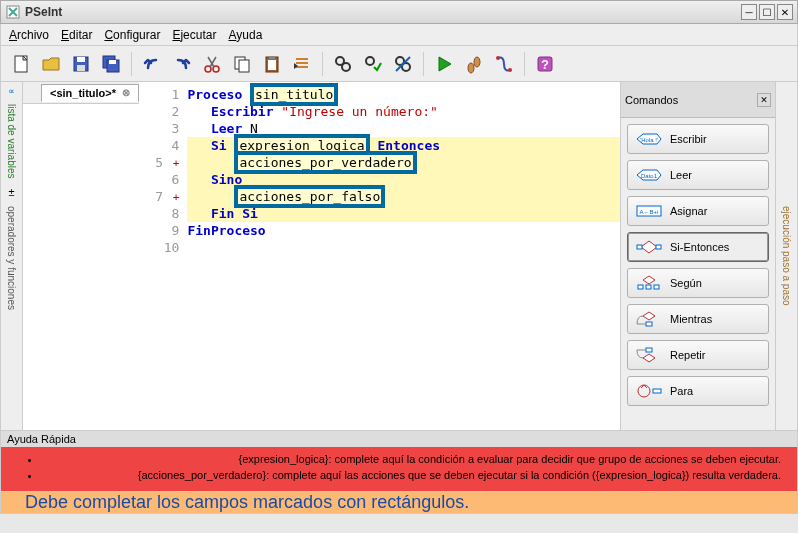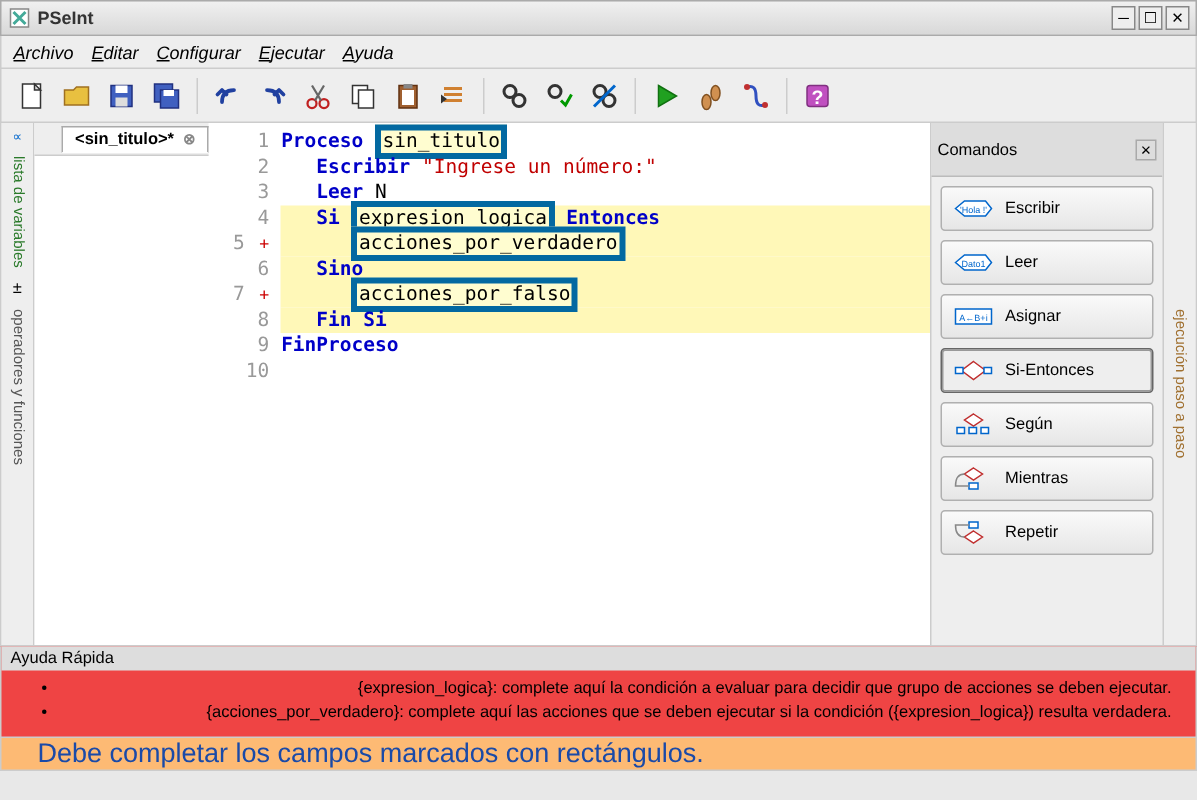--- a/index.html
+++ b/index.html
@@ -2,21 +2,21 @@
 <html><head>
 <meta charset="utf-8">
 <style>
 * { box-sizing: border-box; margin: 0; padding: 0; }
 body { font-family: Arial, sans-serif; font-size: 12px; background: #e8e8e8; width: 798px; height: 533px; overflow: hidden; }
 .titlebar { height: 24px; background: linear-gradient(#f0f0f0,#d8d8d8); border: 1px solid #aaa; display: flex; align-items: center; padding: 0 4px; }
 .titlebar-icon { width: 16px; height: 16px; margin-right: 4px; display: inline-flex; align-items: center; justify-content: center; }
 .title-text { font-weight: bold; flex: 1; color: #333; }
 .winbtn { width: 16px; height: 16px; border: 1px solid #888; background: #eee; margin-left: 2px; display: inline-flex; align-items: center; justify-content: center; font-size: 10px; cursor: pointer; }
 .menubar { height: 22px; background: #eee; border: 1px solid #ccc; border-top: none; display: flex; align-items: center; padding: 0 8px; gap: 12px; }
-.menu-item { cursor: pointer; font-style: italic; }
+.menu-item { cursor: pointer; }
 .menu-item u { text-decoration: underline; }
 .toolbar { height: 36px; background: #eee; border: 1px solid #ccc; border-top: none; display: flex; align-items: center; padding: 0 6px; gap: 2px; }
 .tbtn { width: 28px; height: 28px; border: 1px solid transparent; display: inline-flex; align-items: center; justify-content: center; cursor: pointer; border-radius: 2px; }
 .tsep { width: 1px; height: 24px; background: #ccc; margin: 0 4px; }
 .body-area { display: flex; height: 349px; border: 1px solid #ccc; border-top: none; }
 .leftside { width: 22px; background: #eee; border-right: 1px solid #ccc; display: flex; flex-direction: column; align-items: center; padding-top: 4px; gap: 4px; }
 .sidetab { writing-mode: vertical-rl; font-size: 10px; color: #555; cursor: pointer; padding: 4px 0; }
 .editor-col { flex: 1; display: flex; flex-direction: row; background: #fff; }
 .tab-row { height: 22px; background: #eee; border-bottom: 1px solid #ccc; display: flex; align-items: center; padding-left: 18px; }
 .file-tab { background: #fff; border: 1px solid #aaa; border-bottom: 1px solid #fff; padding: 2px 8px; display: flex; align-items: center; gap: 6px; font-weight: bold; font-size: 11px; }
@@ -291,20 +291,30 @@
       <div class="cmd-btn">
           <span class="cmd-ico">
             <svg width="28" height="16">
               <rect x="11" y="1" width="6" height="4" fill="#fff" stroke="#06c"></rect>
               <path d="M14 7 L20 11 L14 15 L8 11 Z" fill="#fff" stroke="#c03030"></path>
               <path d="M8 11 Q2 11 2 3 L11 3" fill="none" stroke="#888"></path>
             </svg>
           </span>
           <span>Repetir</span>
         </div>
+      <div class="cmd-btn">
+          <span class="cmd-ico">
+            <svg width="28" height="16">
+              <ellipse cx="9" cy="8" rx="6" ry="6" fill="none" stroke="#c03030"></ellipse>
+              <path d="M9 2 L12 5 M9 2 L6 5" stroke="#c03030"></path>
+              <rect x="18" y="6" width="8" height="4" fill="#fff" stroke="#06c"></rect>
+            </svg>
+          </span>
+          <span>Para</span>
+        </div>
     </div>
   </div>
 
   <div class="rightside">
     <span class="sidetab" style="color:#a07030;">ejecución paso a paso</span>
   </div>
 </div>
 
 <div class="help-panel">
   <div class="help-header">

